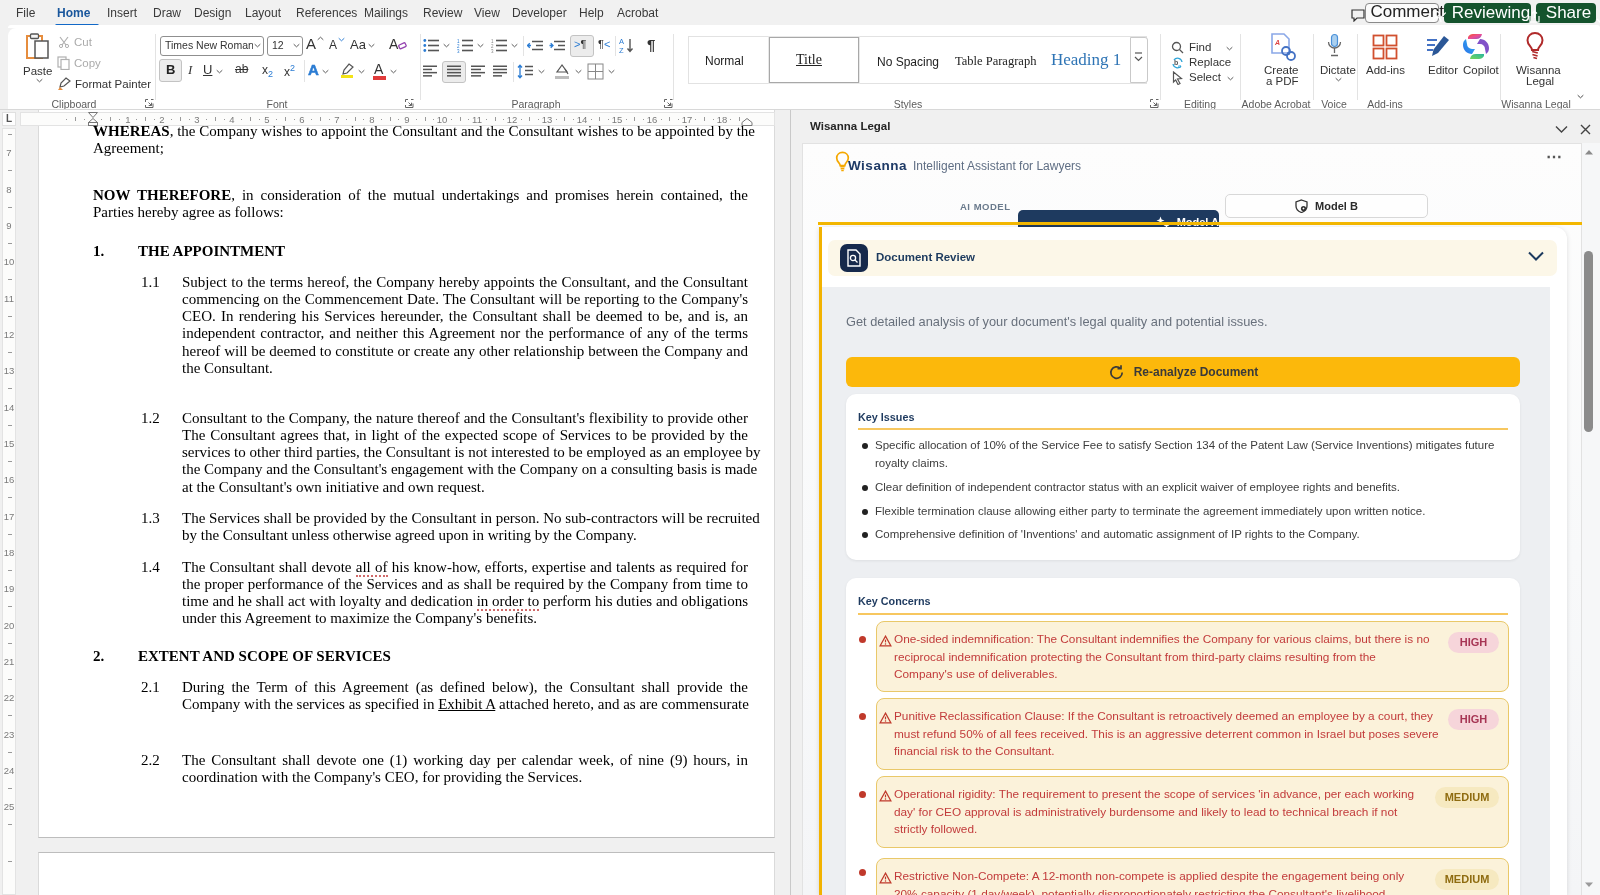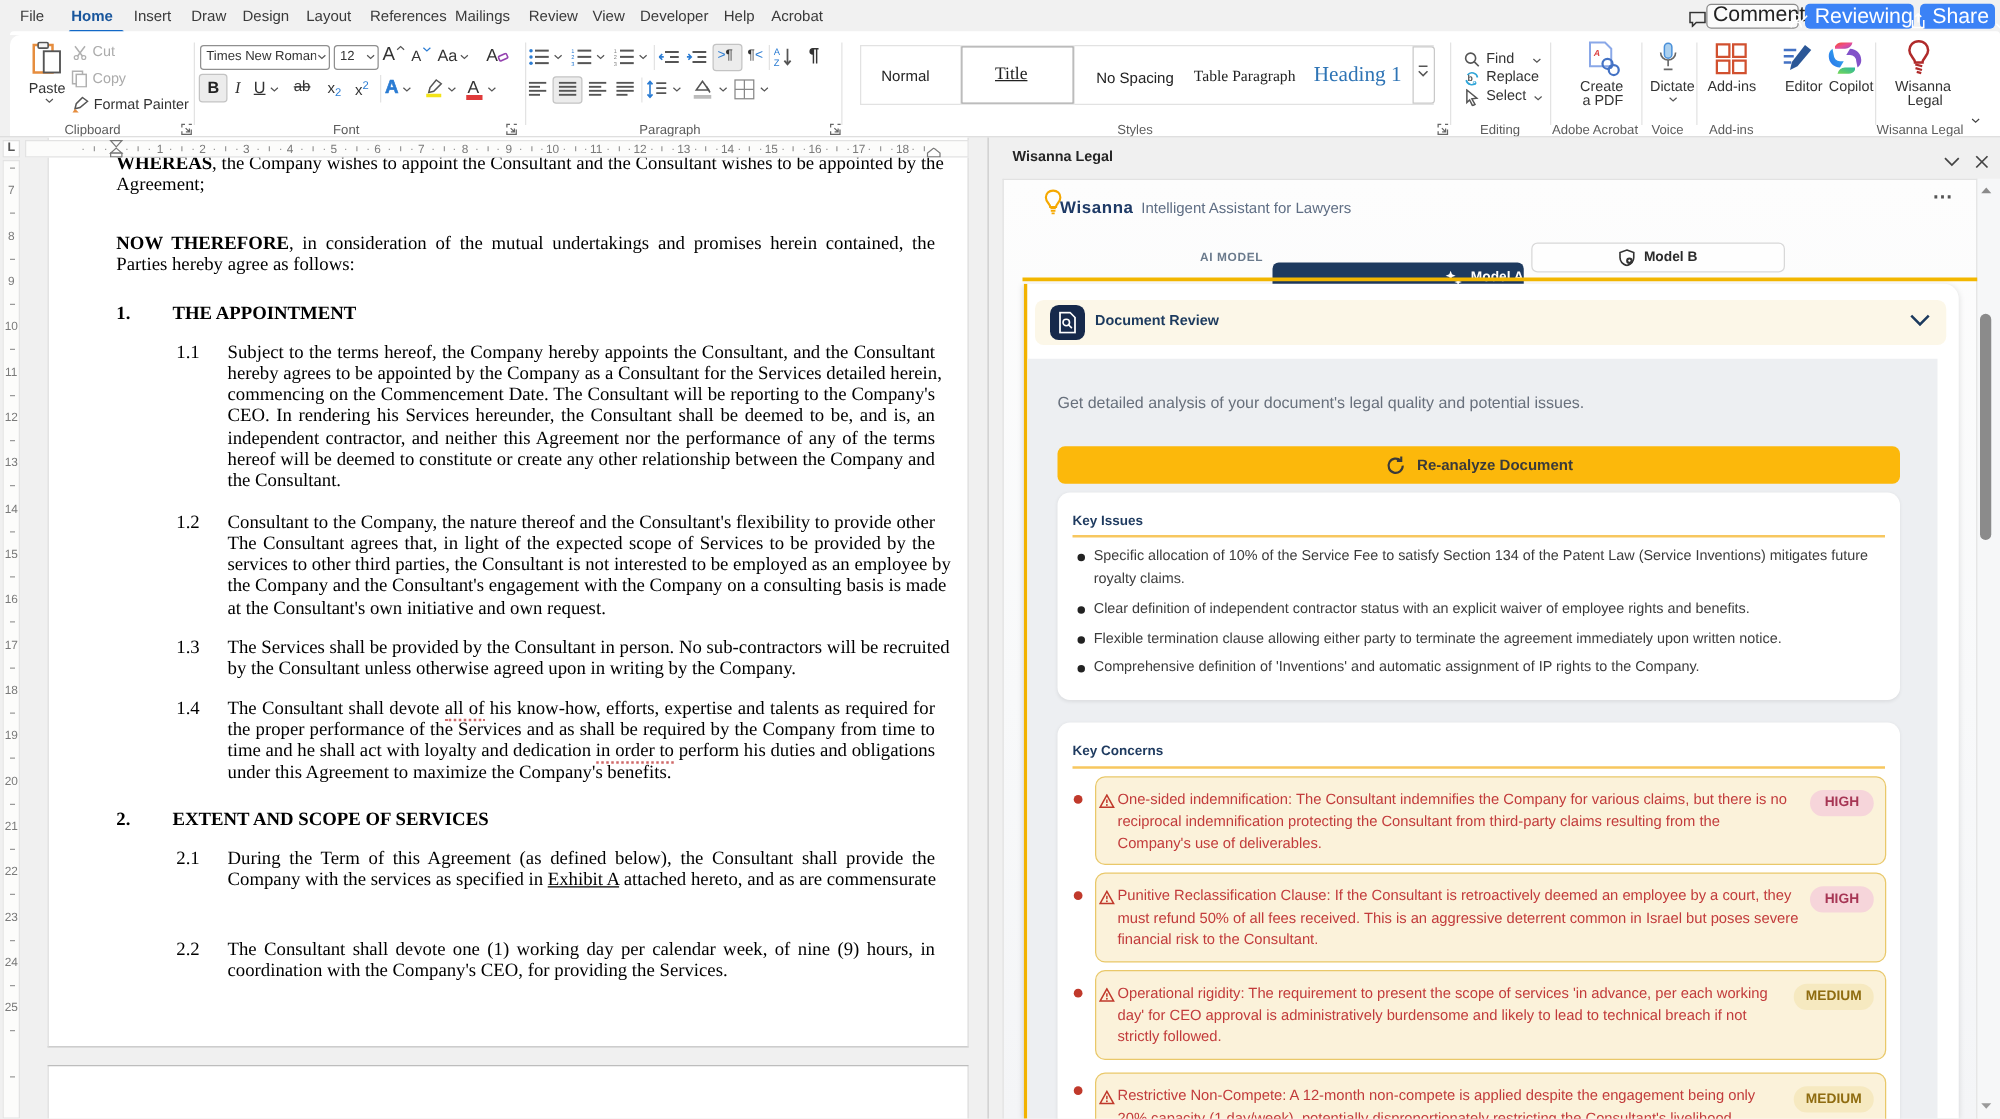--- a/index.html
+++ b/index.html
@@ -6,21 +6,21 @@
 html,body { width:1600px; height:895px; overflow:hidden; font-family:"Liberation Sans", sans-serif; }
 body { position:relative; background:#f0f0f0; }
 svg { display:block; }
 
 
 #tabbar { position:absolute; left:0; top:0; width:1600px; height:28px; background:#f1f1f1; }
 .tab { position:absolute; top:6px; height:20px; font-size:12px; color:#3a3a3a; }
 #tabbar .sel { color:#19569c; font-weight:bold; }
 #homeline { position:absolute; left:55px; top:24px; width:44px; height:3px; background:#1168c7; border-radius:2px; }
 .topbtn { position:absolute; top:3px; height:20px; border-radius:4px; font-size:17px; display:flex; align-items:flex-end; justify-content:center; gap:5px; } .topbtn svg { flex-shrink:0; }
-.bluebtn { background:#3b82f6; color:#fff; }
+.bluebtn { background:#14532d; color:#fff; }
 #commentsbtn { border:1px solid #8a8a8a; background:#fbfbfb; color:#222; }
 
 
 #ribbon { position:absolute; left:0; top:28px; width:1600px; height:82px; background:#f1f1f1; }
 #ribbonpanel { position:absolute; left:8px; top:0; width:1592px; height:81px; background:#fff; border-radius:8px 0 0 0; }
 #ribbonedge { position:absolute; left:0; top:81px; width:1600px; height:1px; background:#d8d8d8; }
 .grpsep { position:absolute; top:6px; height:66px; width:1px; background:#e3e3e3; }
 .grplabel { position:absolute; top:70px; height:12px; font-size:10.5px; color:#5c5c5c; text-align:center; }
 .launcher { position:absolute; top:70px; width:11px; height:11px; }
 .rtext { position:absolute; font-size:11.5px; color:#333; white-space:nowrap; }
@@ -432,21 +432,20 @@
   </div>
   <div class="doc docw" style="top:77px;">
     <div class="jl"><b>NOW THEREFORE</b>, in consideration of the mutual undertakings and promises herein contained, the</div>
     <div class="ll">Parties hereby agree as follows:</div>
   </div>
   <div class="doc num" style="left:93px;top:132.5px;"><b>1.</b></div>
   <div class="doc num" style="left:138px;top:132.5px;"><b>THE APPOINTMENT</b></div>
   <div class="doc num" style="left:141px;top:163.5px;">1.1</div>
   <div class="doc docp" style="top:163.5px;">
     <div class="jl">Subject to the terms hereof, the Company hereby appoints the Consultant, and the Consultant</div>
-    <div class="jl">hereby agrees to be appointed by the Company as a Consultant for the Services detailed herein,</div>
     <div class="jl">commencing on the Commencement Date. The Consultant will be reporting to the Company's</div>
     <div class="jl">CEO. In rendering his Services hereunder, the Consultant shall be deemed to be, and is, an</div>
     <div class="jl">independent contractor, and neither this Agreement nor the performance of any of the terms</div>
     <div class="jl">hereof will be deemed to constitute or create any other relationship between the Company and</div>
     <div class="ll">the Consultant.</div>
   </div>
   <div class="doc num" style="left:141px;top:299.5px;">1.2</div>
   <div class="doc docp" style="top:299.5px;">
     <div class="jl">Consultant to the Company, the nature thereof and the Consultant's flexibility to provide other</div>
     <div class="jl">The Consultant agrees that, in light of the expected scope of Services to be provided by the</div>

